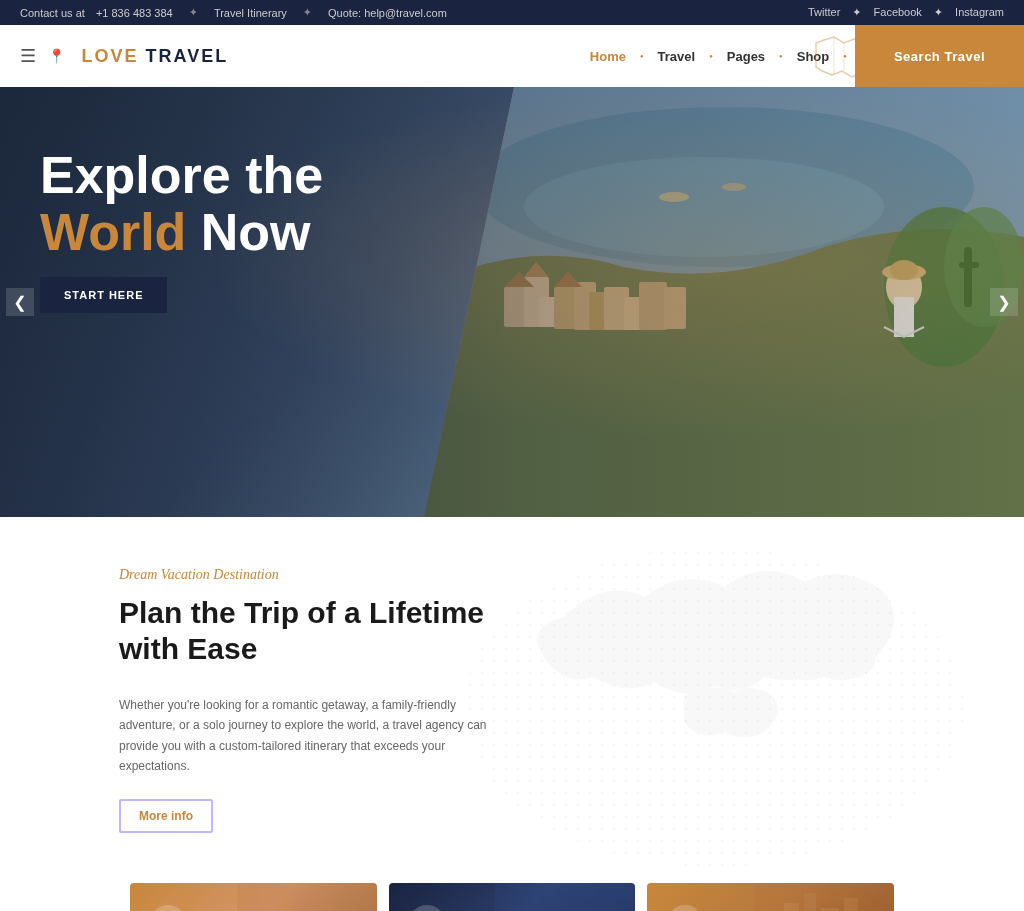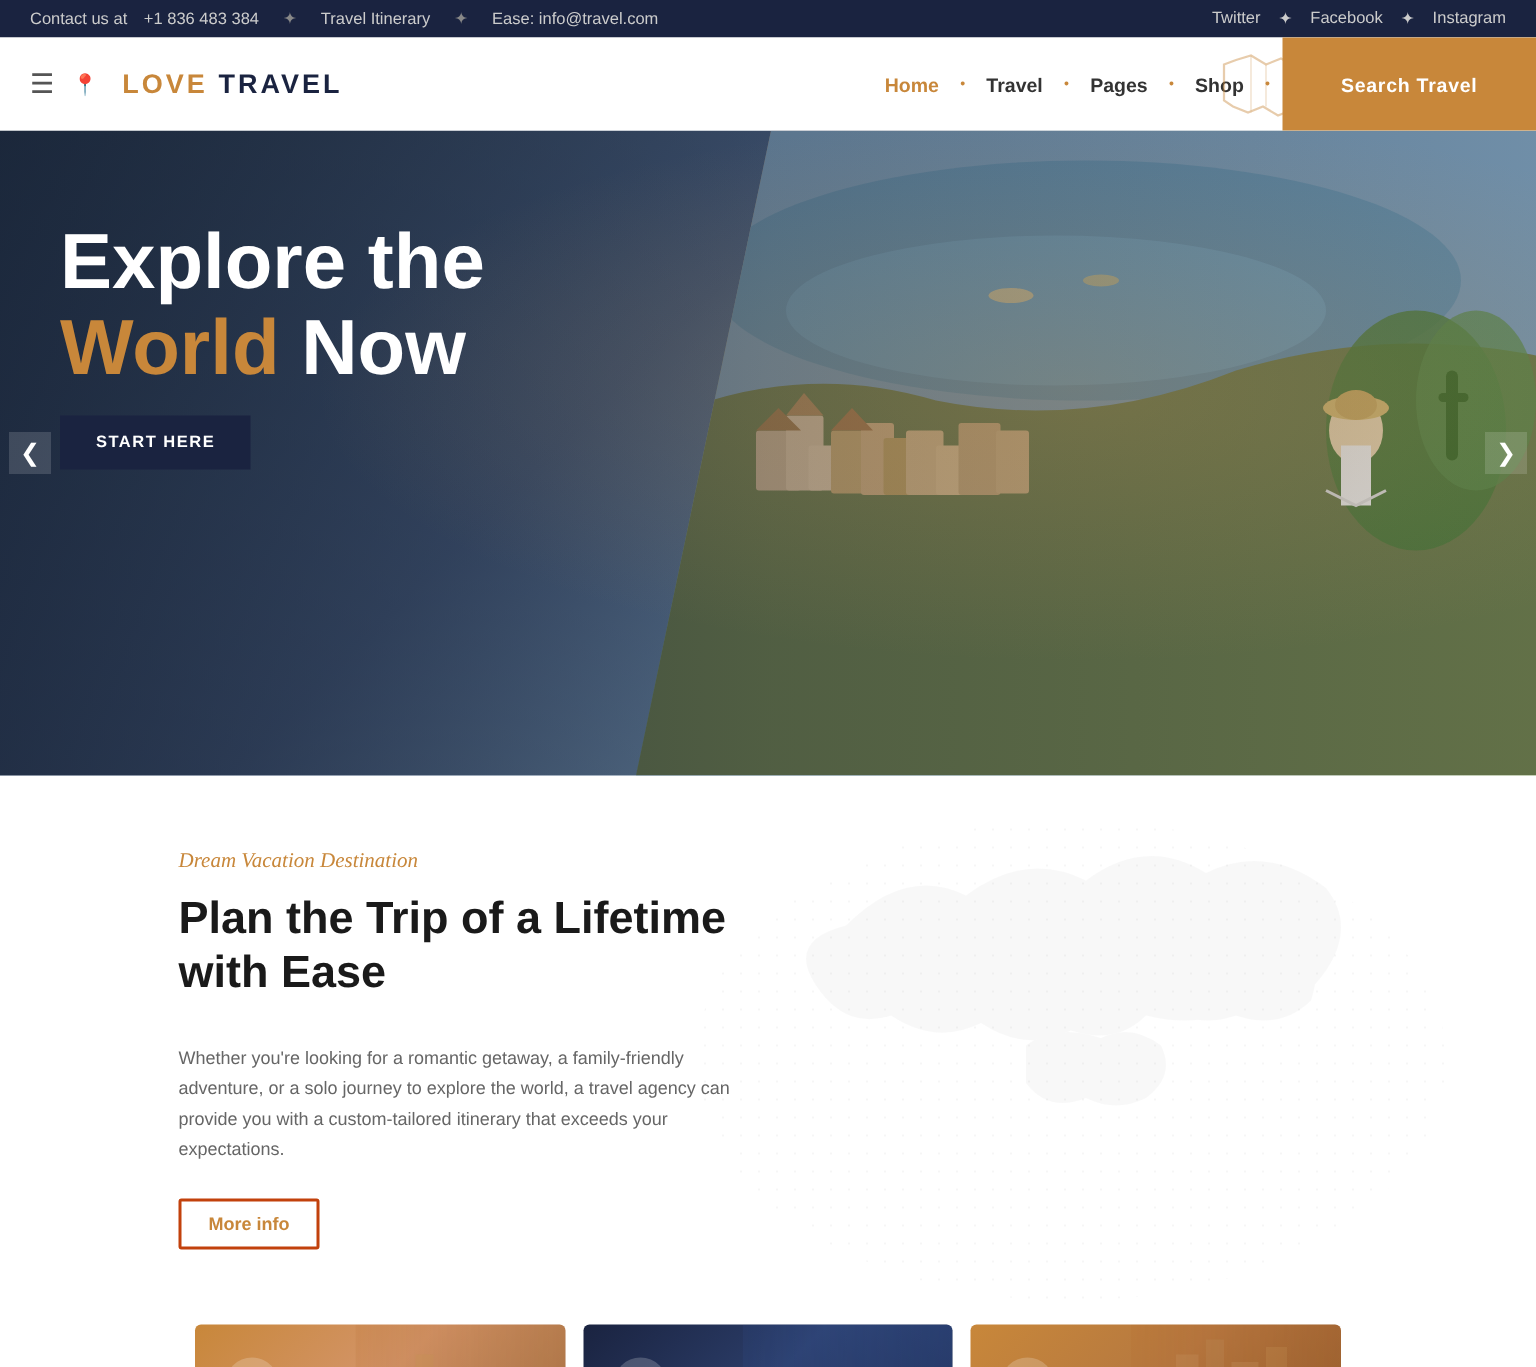--- a/index.html
+++ b/index.html
@@ -197,21 +197,21 @@
     }
     .section-desc {
       font-size: 12px;
       color: #666;
       line-height: 1.7;
       max-width: 380px;
       margin-bottom: 22px;
     }
     .more-info-btn {
       background: transparent;
-      border: 2px solid #c2410c;
+      border: 2px solid #c4b5fd;
       color: #c8873a;
       padding: 8px 18px;
       font-size: 12px;
       font-weight: 600;
       cursor: pointer;
       border-radius: 2px;
     }
 
     
     .world-map-bg {
@@ -286,21 +286,21 @@
 
 <div class="top-bar">
   <div class="top-bar-left">
     <span>
       <span>Contact us at</span>&nbsp;
       <span>+1 836 483 384</span>
     </span>
     <span class="top-bar-separator">✦</span>
     <span style="cursor:pointer;">Travel Itinerary</span>
     <span class="top-bar-separator">✦</span>
-    <span>Ease: info@travel.com</span>
+    <span>Quote: help@travel.com</span>
   </div>
   <div class="top-bar-right">
     <a href="#">Twitter</a>
     <span>✦</span>
     <a href="#">Facebook</a>
     <span>✦</span>
     <a href="#">Instagram</a>
   </div>
 </div>
 

